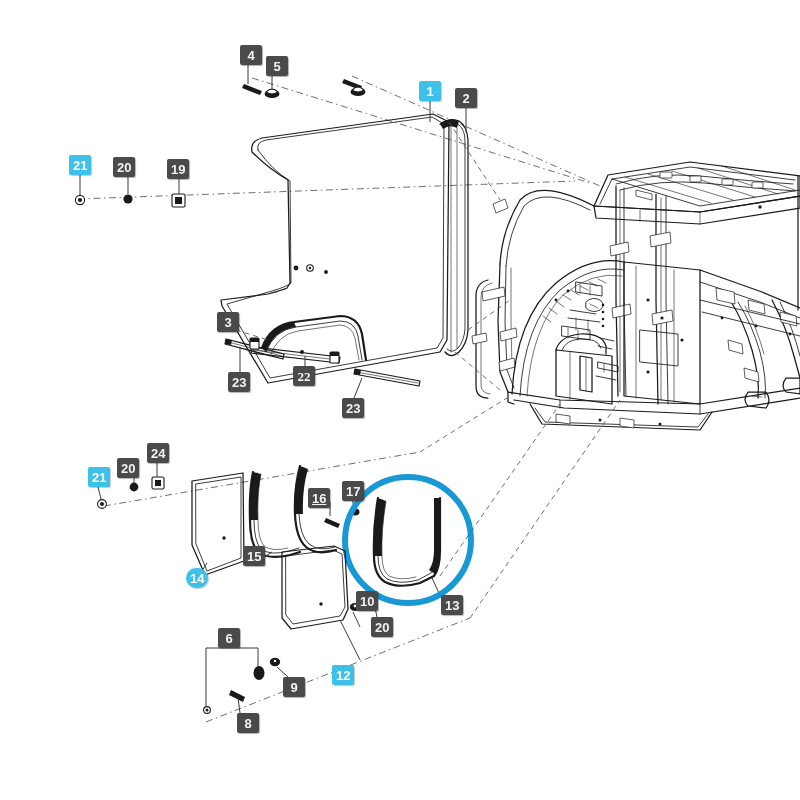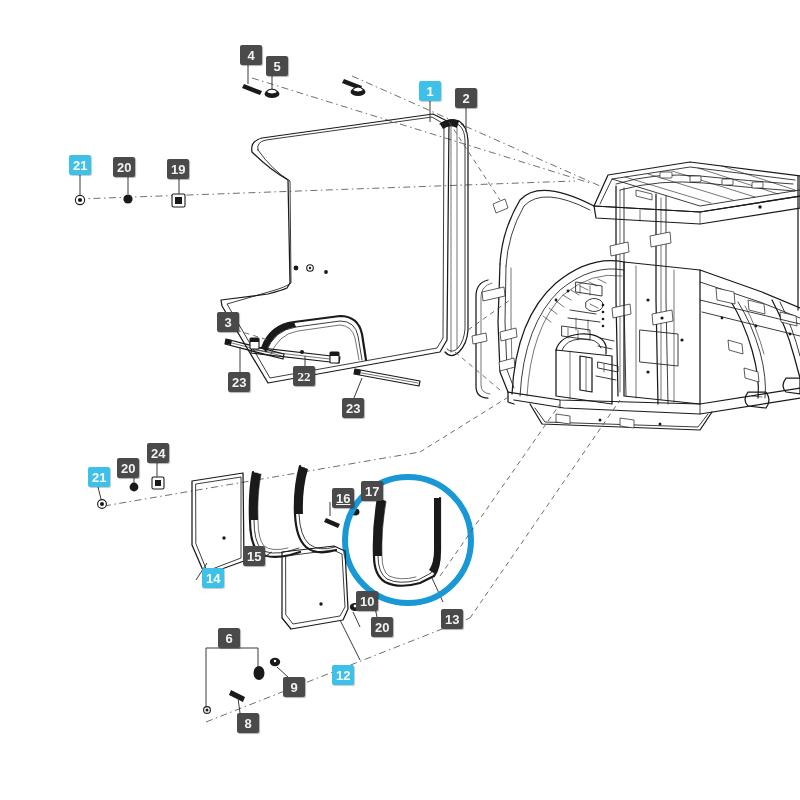--- a/index.html
+++ b/index.html
@@ -412,25 +412,25 @@
   <div class="badge hl" style="left:69px; top:155px;">21</div>
   <div class="badge" style="left:113px; top:157px;">20</div>
   <div class="badge" style="left:167px; top:159px;text-align:center;">19</div>
   <div class="badge" style="left:217px; top:312px;">3</div>
   <div class="badge" style="left:228px; top:372px;">23</div>
   <div class="badge" style="left:293px; top:366px;font-family:Liberation Serif, serif;">22</div>
   <div class="badge" style="left:342px; top:398px;">23</div>
   <div class="badge" style="left:147px; top:443px;">24</div>
   <div class="badge" style="left:117px; top:458px;">20</div>
   <div class="badge hl" style="left:88px; top:467px;">21</div>
-  <div class="badge" style="left:361px; top:481px;">17</div>
-  <div class="badge" style="left:332px; top:488px;text-decoration:underline;">16</div>
+  <div class="badge" style="left:342px; top:481px;">17</div>
+  <div class="badge" style="left:308px; top:488px;text-decoration:underline;">16</div>
   <div class="badge" style="left:243px; top:546px;">15</div>
-  <div class="badge hl" style="left:202px; top:568px;">14</div>
-  <div class="badge" style="left:441px; top:609px;">13</div>
+  <div class="badge hl" style="left:186px; top:568px;border-radius:10px;">14</div>
+  <div class="badge" style="left:441px; top:595px;">13</div>
   <div class="badge" style="left:371px; top:617px;">20</div>
   <div class="badge" style="left:356px; top:591px;">10</div>
   <div class="badge" style="left:218px; top:628px;">6</div>
   <div class="badge hl" style="left:332px; top:665px;">12</div>
   <div class="badge" style="left:283px; top:677px;">9</div>
   <div class="badge" style="left:237px; top:713px;">8</div>
 
 </div>
 
 </body></html>

